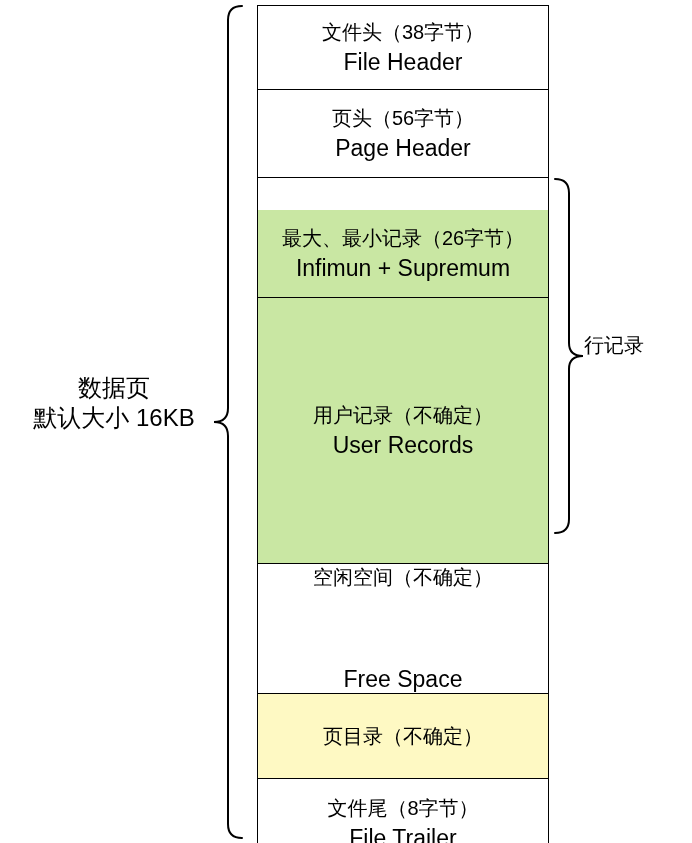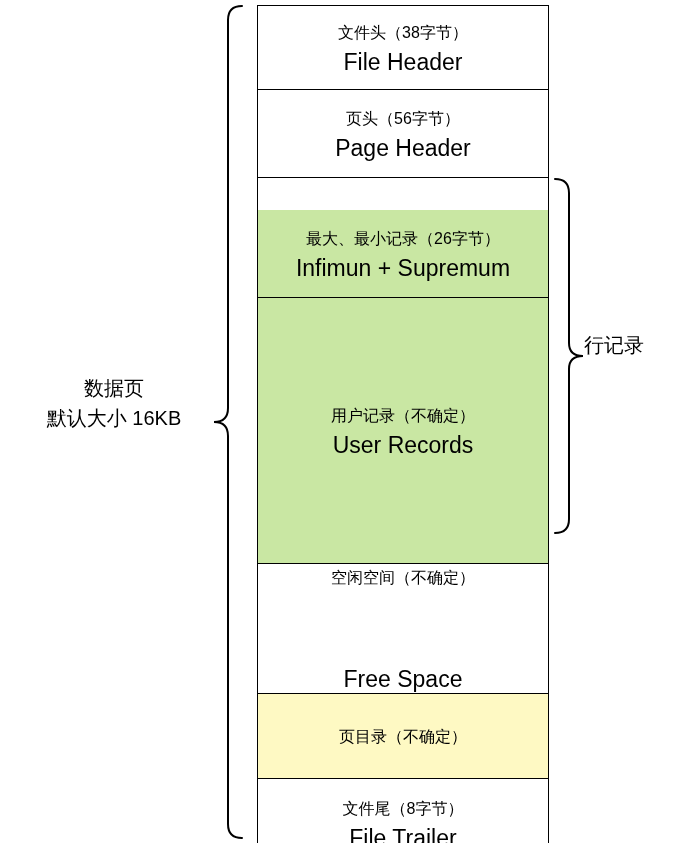--- a/index.html
+++ b/index.html
@@ -7,21 +7,21 @@
     position:relative;
     width:692px;height:843px;
     background:#ffffff;
     font-family:"Liberation Sans","DejaVu Sans",sans-serif;
     color:#000;
     overflow:hidden;
   }
   
   .left-label{
     position:absolute;left:18px;top:373px;width:192px;
-    text-align:center;font-size:20px;line-height:30px;
+    text-align:center;font-size:24px;line-height:30px;
   }
   
   .right-label{
     position:absolute;left:584px;top:333px;
     font-size:20px;line-height:24px;white-space:nowrap;
   }
   
   .brace{position:absolute;}
   .brace-left{left:212px;top:4px;}
   .brace-right{left:553px;top:177px;}
@@ -33,21 +33,21 @@
   }
   .block{
     box-sizing:border-box;
     border-bottom:1.5px solid #000;
     display:flex;flex-direction:column;
     align-items:center;justify-content:center;
     text-align:center;gap:7px;
     padding:2px 4px;
   }
   .block:last-child{border-bottom:none;}
-  .block .zh{font-size:16px;line-height:23px;}
+  .block .zh{font-size:20px;line-height:23px;}
   .block .en{font-size:23px;line-height:23px;}
   .bh0{height:84px}
   .bh1{height:88px}
   .bh2{height:88px}
   .bh3{height:266px}
   .bh4{height:130px}
   .bh5{height:85px}
   .bh6{height:89px}
 </style>
 </head>

